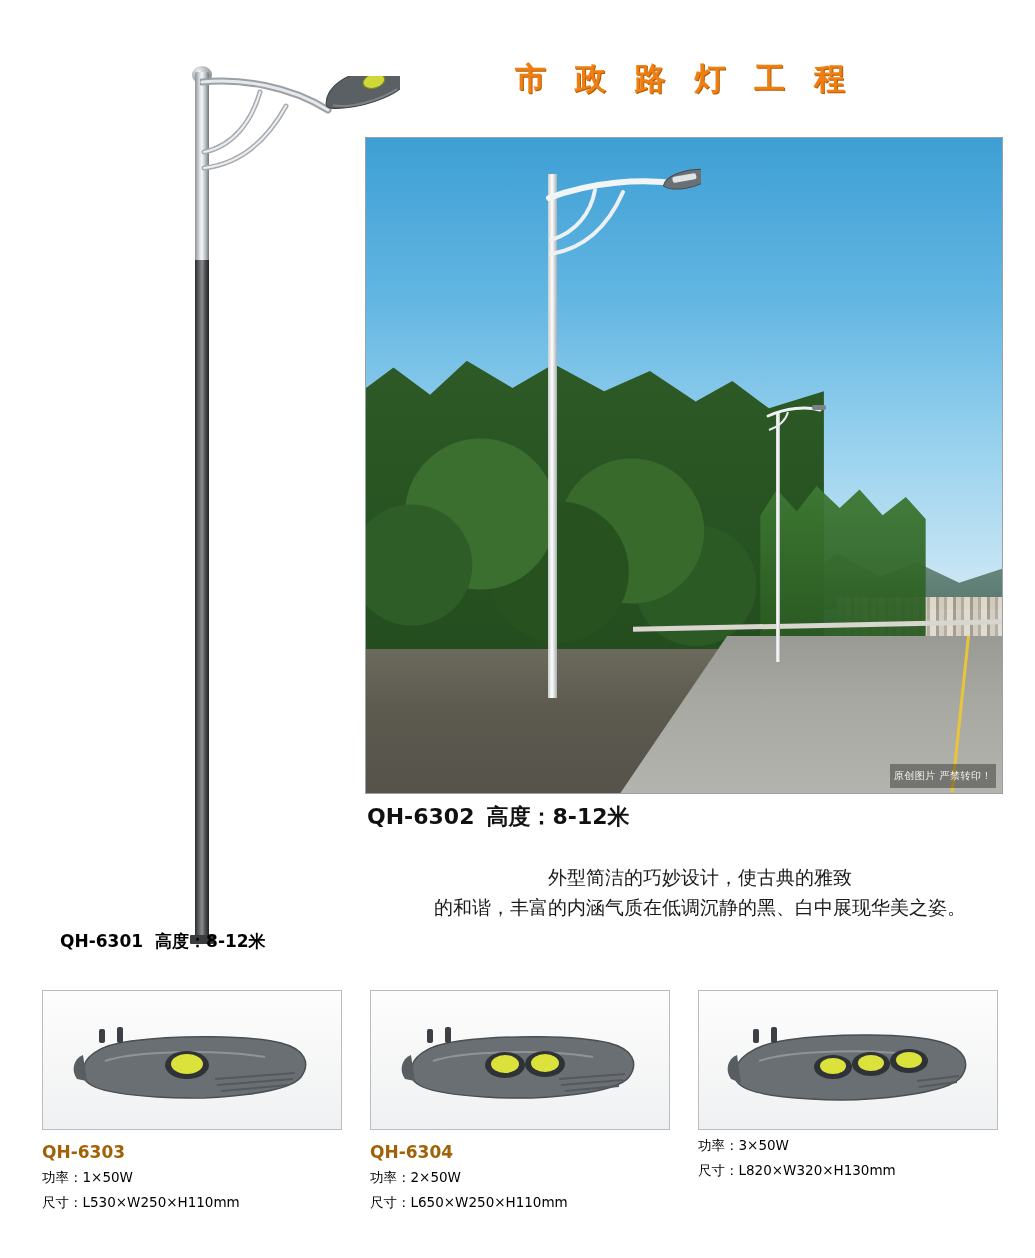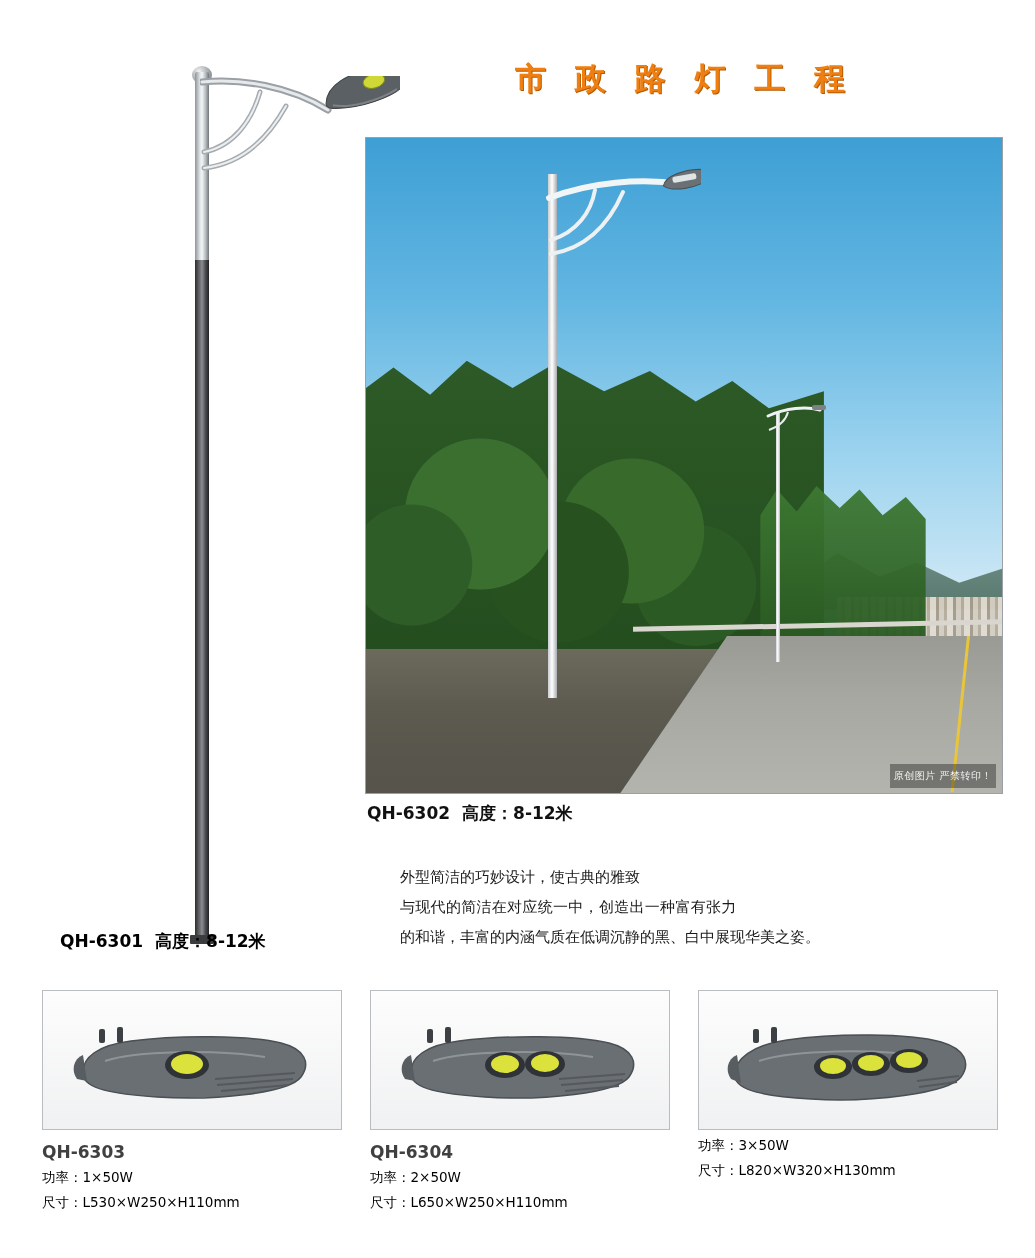--- a/index.html
+++ b/index.html
@@ -178,36 +178,36 @@
     font-size: 10px; color: #f3f3f3; background: rgba(0,0,0,.35);
     padding: 5px 4px; letter-spacing:.5px;
     font-family:"DejaVu Sans", sans-serif;
   }
 
   
   .caption-photo {
     position: absolute;
     left: 367px;
     top: 802px;
-    font-size: 17px;
+    font-size: 22px;
     font-weight: bold;
     color: #111;
     white-space: nowrap;
     font-family: "DejaVu Sans", sans-serif;
   }
   .caption-photo .ht { margin-left: 12px; }
 
   
   .para {
     position: absolute;
     left: 400px;
     top: 862px;
     width: 600px;
-    text-align: left;
-    font-size: 15px;
+    text-align: center;
+    font-size: 19px;
     line-height: 30px;
     color: #1a1a1a;
     font-family: "DejaVu Sans", sans-serif;
   }
   .para div { white-space: nowrap; }
   .para .l2 { letter-spacing: .3px; }
 
   
   .cards {
     position: absolute;
@@ -224,21 +224,21 @@
     border: 1px solid #b9bdc0;
     background: linear-gradient(to bottom, #fdfdfd, #f0f1f2);
     position: relative;
     overflow: hidden;
   }
   .lamp { position:absolute; left: 22px; top: 26px; }
   .card-code {
     margin-top: 12px;
     font-size: 17px;
     font-weight: bold;
-    color: #404040;
+    color: #a16207;
     font-family: "DejaVu Sans", sans-serif;
   }
   .card-line {
     margin-top: 7px;
     font-size: 13.5px;
     color: #000000;
     font-family: "DejaVu Sans", sans-serif;
     white-space: nowrap;
   }
 </style>
@@ -307,21 +307,20 @@
     </div>
     <div class="watermark">原创图片 严禁转印！</div>
   </div>
 
   <div class="caption-photo">
     <span>QH-6302</span><span class="ht">高度：8-12米</span>
   </div>
 
   <div class="para">
     <div class="l1">外型简洁的巧妙设计，使古典的雅致</div>
-    <div class="l2">与现代的简洁在对应统一中，创造出一种富有张力</div>
     <div class="l3">的和谐，丰富的内涵气质在低调沉静的黑、白中展现华美之姿。</div>
   </div>
 
   <div class="cards">
 
     <div class="card">
       <div class="card-img">
         <div class="lamp">
           <svg width="255" height="96" viewBox="0 0 255 96">
             <path d="M18 58 C 16 40, 34 28, 66 24 C 112 18, 184 18, 216 26 C 240 32, 246 46, 236 60 C 224 76, 150 84, 92 80 C 48 77, 20 72, 18 58 Z" fill="#6a6f73" stroke="#4a4f53" stroke-width="1.5"></path>

